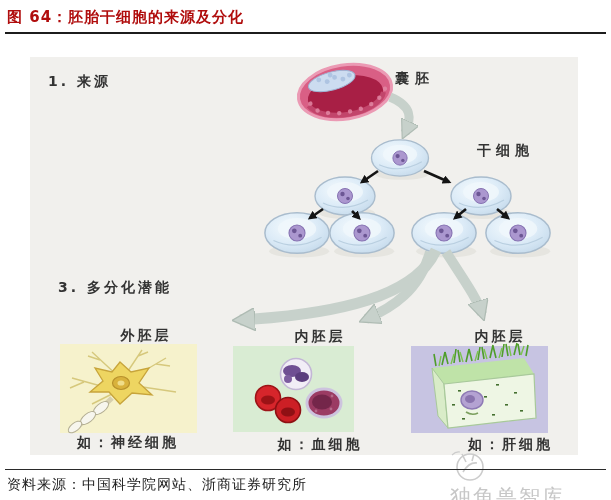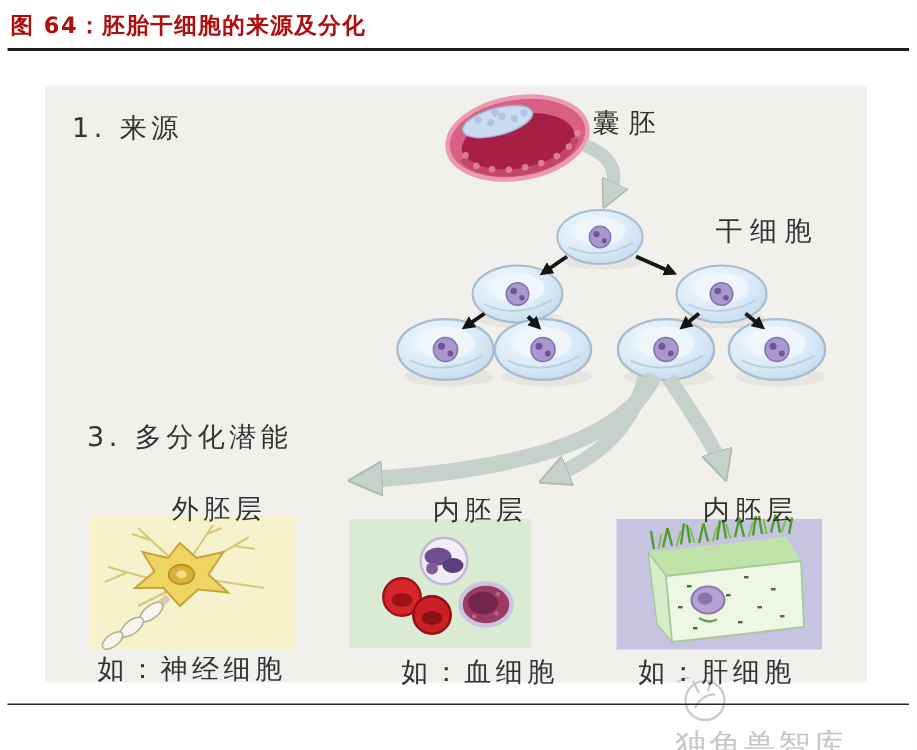--- a/index.html
+++ b/index.html
@@ -44,41 +44,41 @@
   svg.art {
     left: 0; top: 0;
     width: 611px; height: 500px;
     z-index: 3;
     pointer-events: none;
   }
 
   .dg-label {
     z-index: 5;
     color: #333333;
-    font-weight: normal;
-    font-size: 18px;
+    font-weight: bold;
+    font-size: 14px;
     letter-spacing: 3px;
     white-space: nowrap;
   }
   .ctr { text-align: center; }
 
   .step-1 { left: 48px; top: 73px; }
   .step-2 { left: 58px; top: 153px; }
   .step-3 { left: 58px; top: 259px; margin-top: 20px; }
 
   .lbl-blastocyst { left: 395px; top: 70px;  letter-spacing: 6px; }
   .lbl-stemcell   { left: 477px; top: 142px; letter-spacing: 5px; }
 
   .lbl-layer-1 { left: 96px;  top: 327px; width: 100px; }
   .lbl-layer-2 { left: 270px; top: 328px; width: 100px; }
   .lbl-layer-3 { left: 450px; top: 328px; width: 100px; }
 
   .lbl-ex-1 { left: 53px;  top: 434px; width: 150px; }
   .lbl-ex-2 { left: 245px; top: 436px; width: 150px; }
-  .lbl-ex-3 { left: 403px; top: 436px; width: 150px; }
+  .lbl-ex-3 { left: 403px; top: 436px; width: 150px; text-align: right; }
 
   .bottom-rule {
     left: 5px; top: 469px;
     width: 601px; height: 1px;
     background: #2a2a2a;
     z-index: 4;
   }
   .source-line {
     left: 7px; top: 476px;
     font-family: "Liberation Serif", "DejaVu Serif", serif;
@@ -274,18 +274,19 @@
 
   <div class="abs dg-label ctr lbl-layer-1">外胚层</div>
   <div class="abs dg-label ctr lbl-layer-2">内胚层</div>
   <div class="abs dg-label ctr lbl-layer-3">内胚层</div>
 
   <div class="abs dg-label ctr lbl-ex-2">如：血细胞</div>
   <div class="abs dg-label ctr lbl-ex-1">如：神经细胞</div>
   <div class="abs dg-label ctr lbl-ex-3">如：肝细胞</div>
 
   <div class="abs bottom-rule"></div>
+  <div class="abs source-line">资料来源：中国科学院网站、浙商证券研究所</div>
   <div class="abs watermark">
     <span style="width:30px; height:30px; display:inline-block;"></span>
     <span class="watermark-text">独角兽智库</span>
   </div>
 
 </div>
 
 </body></html>

